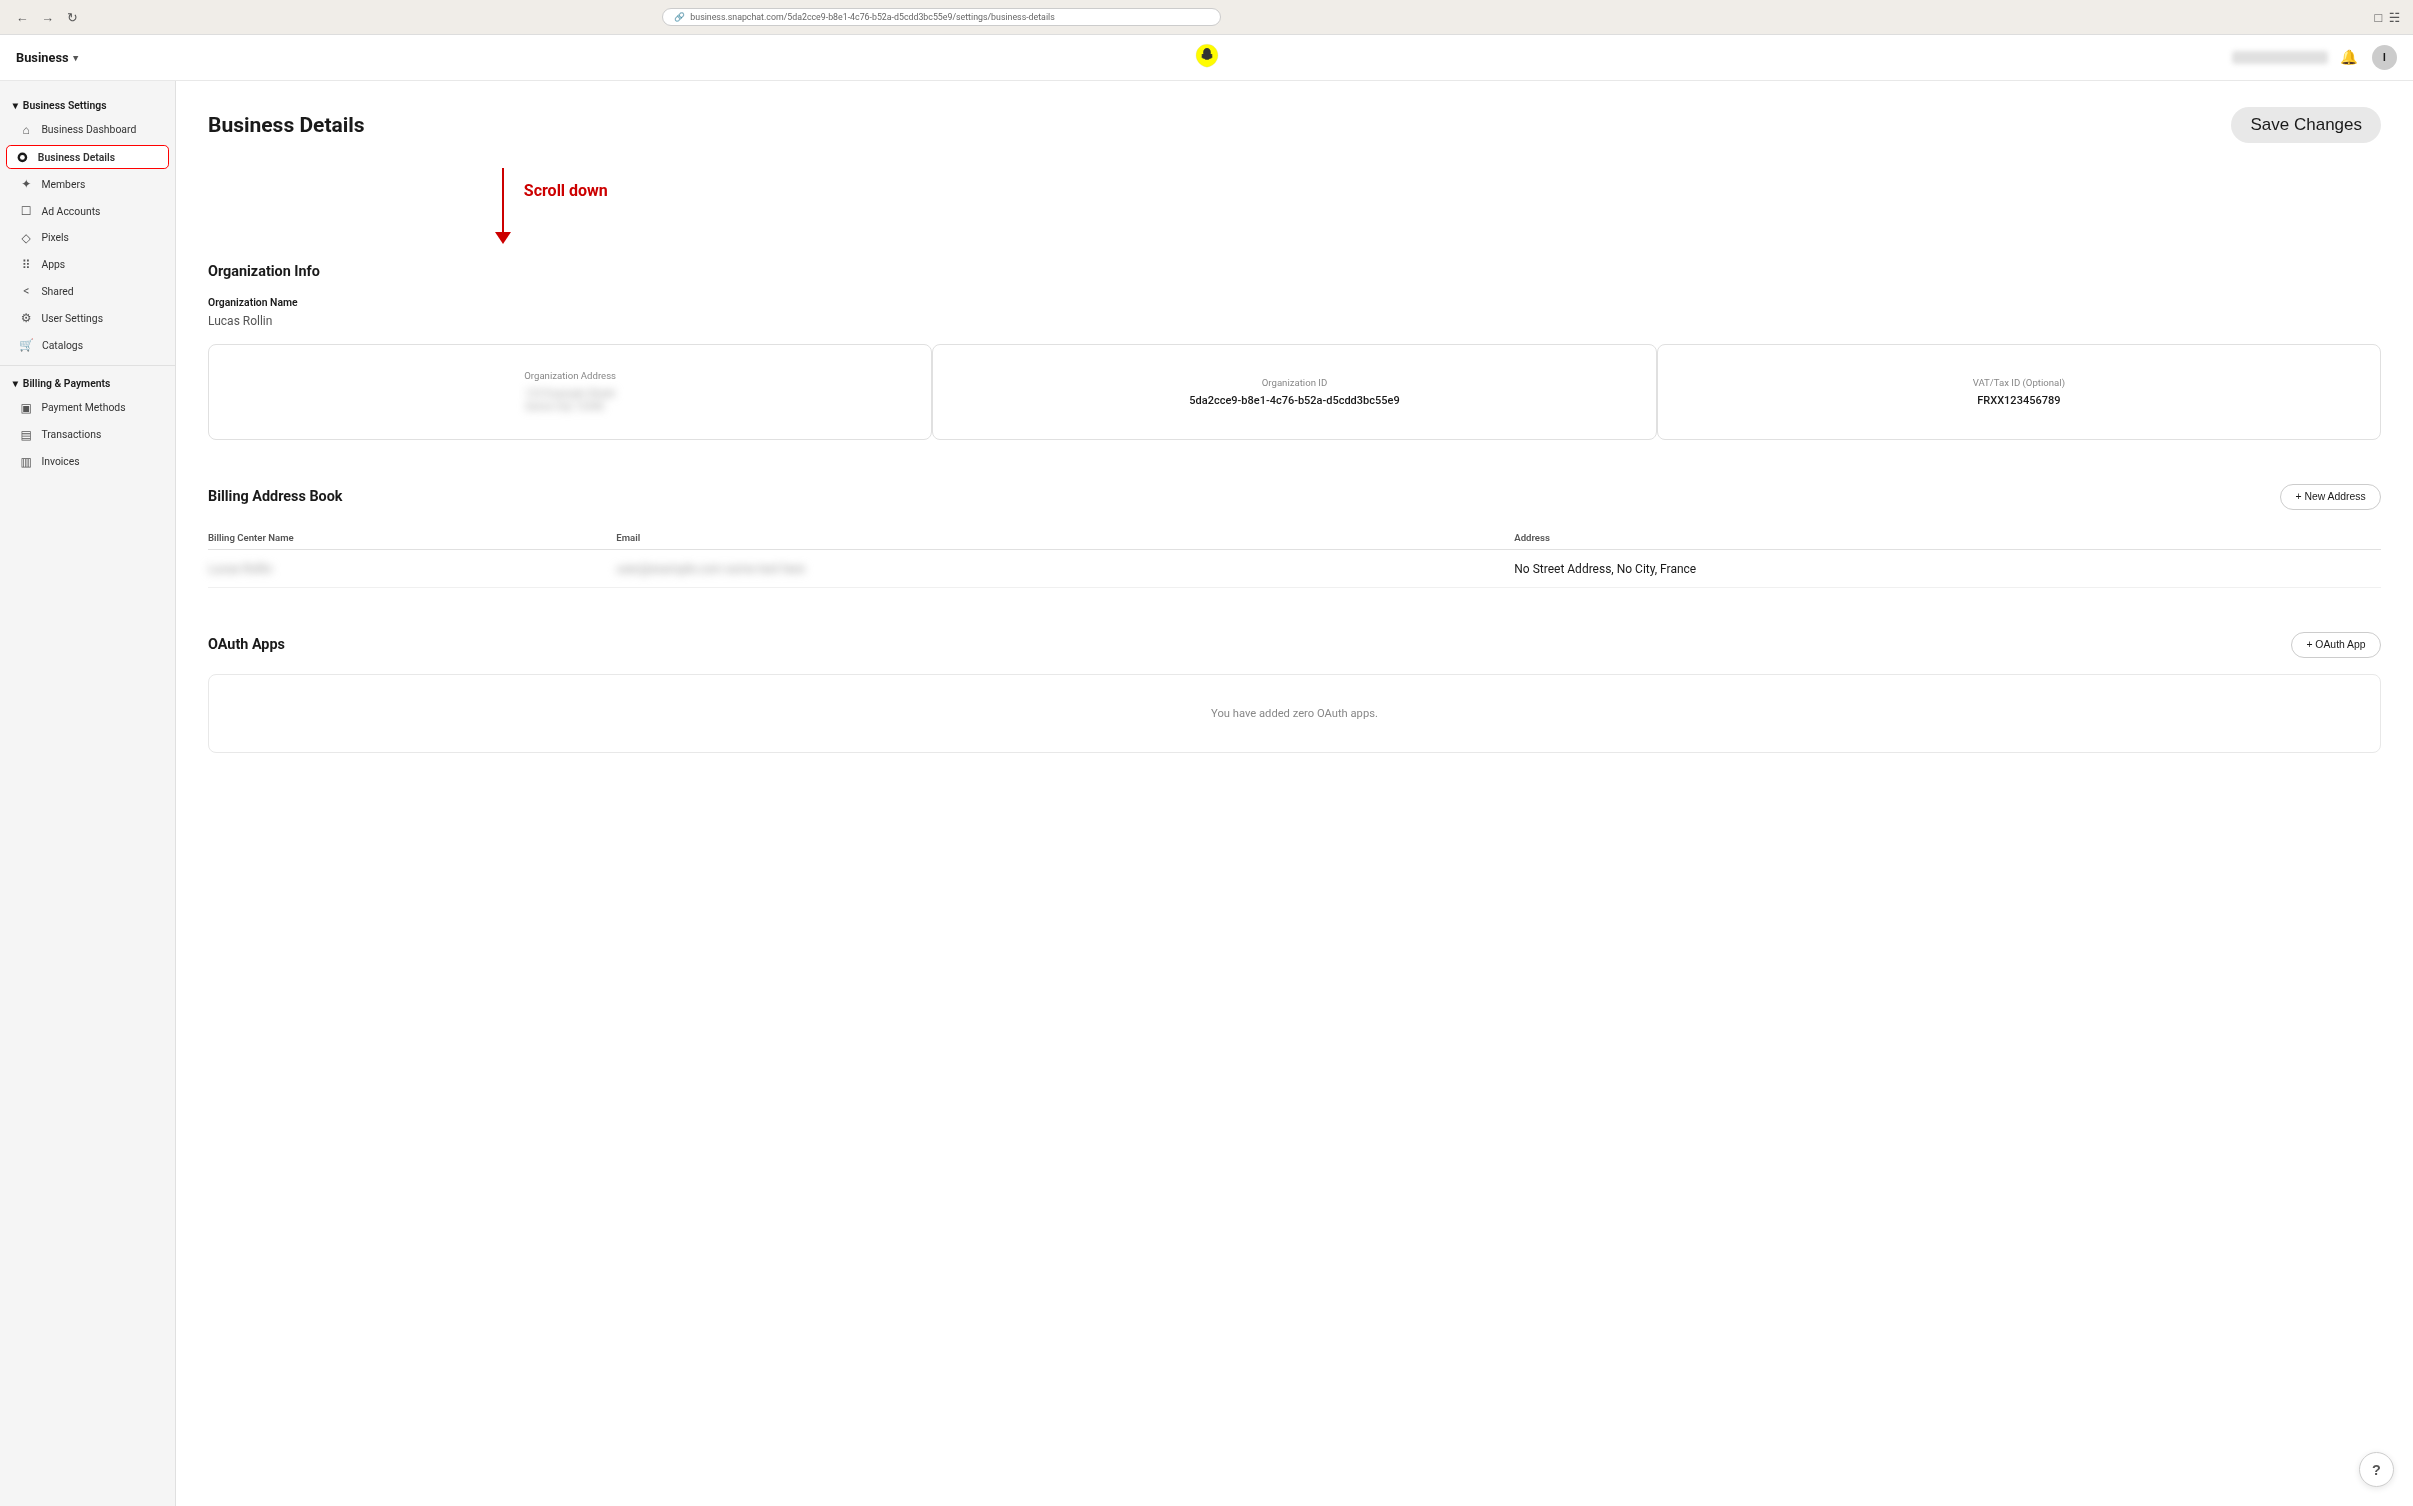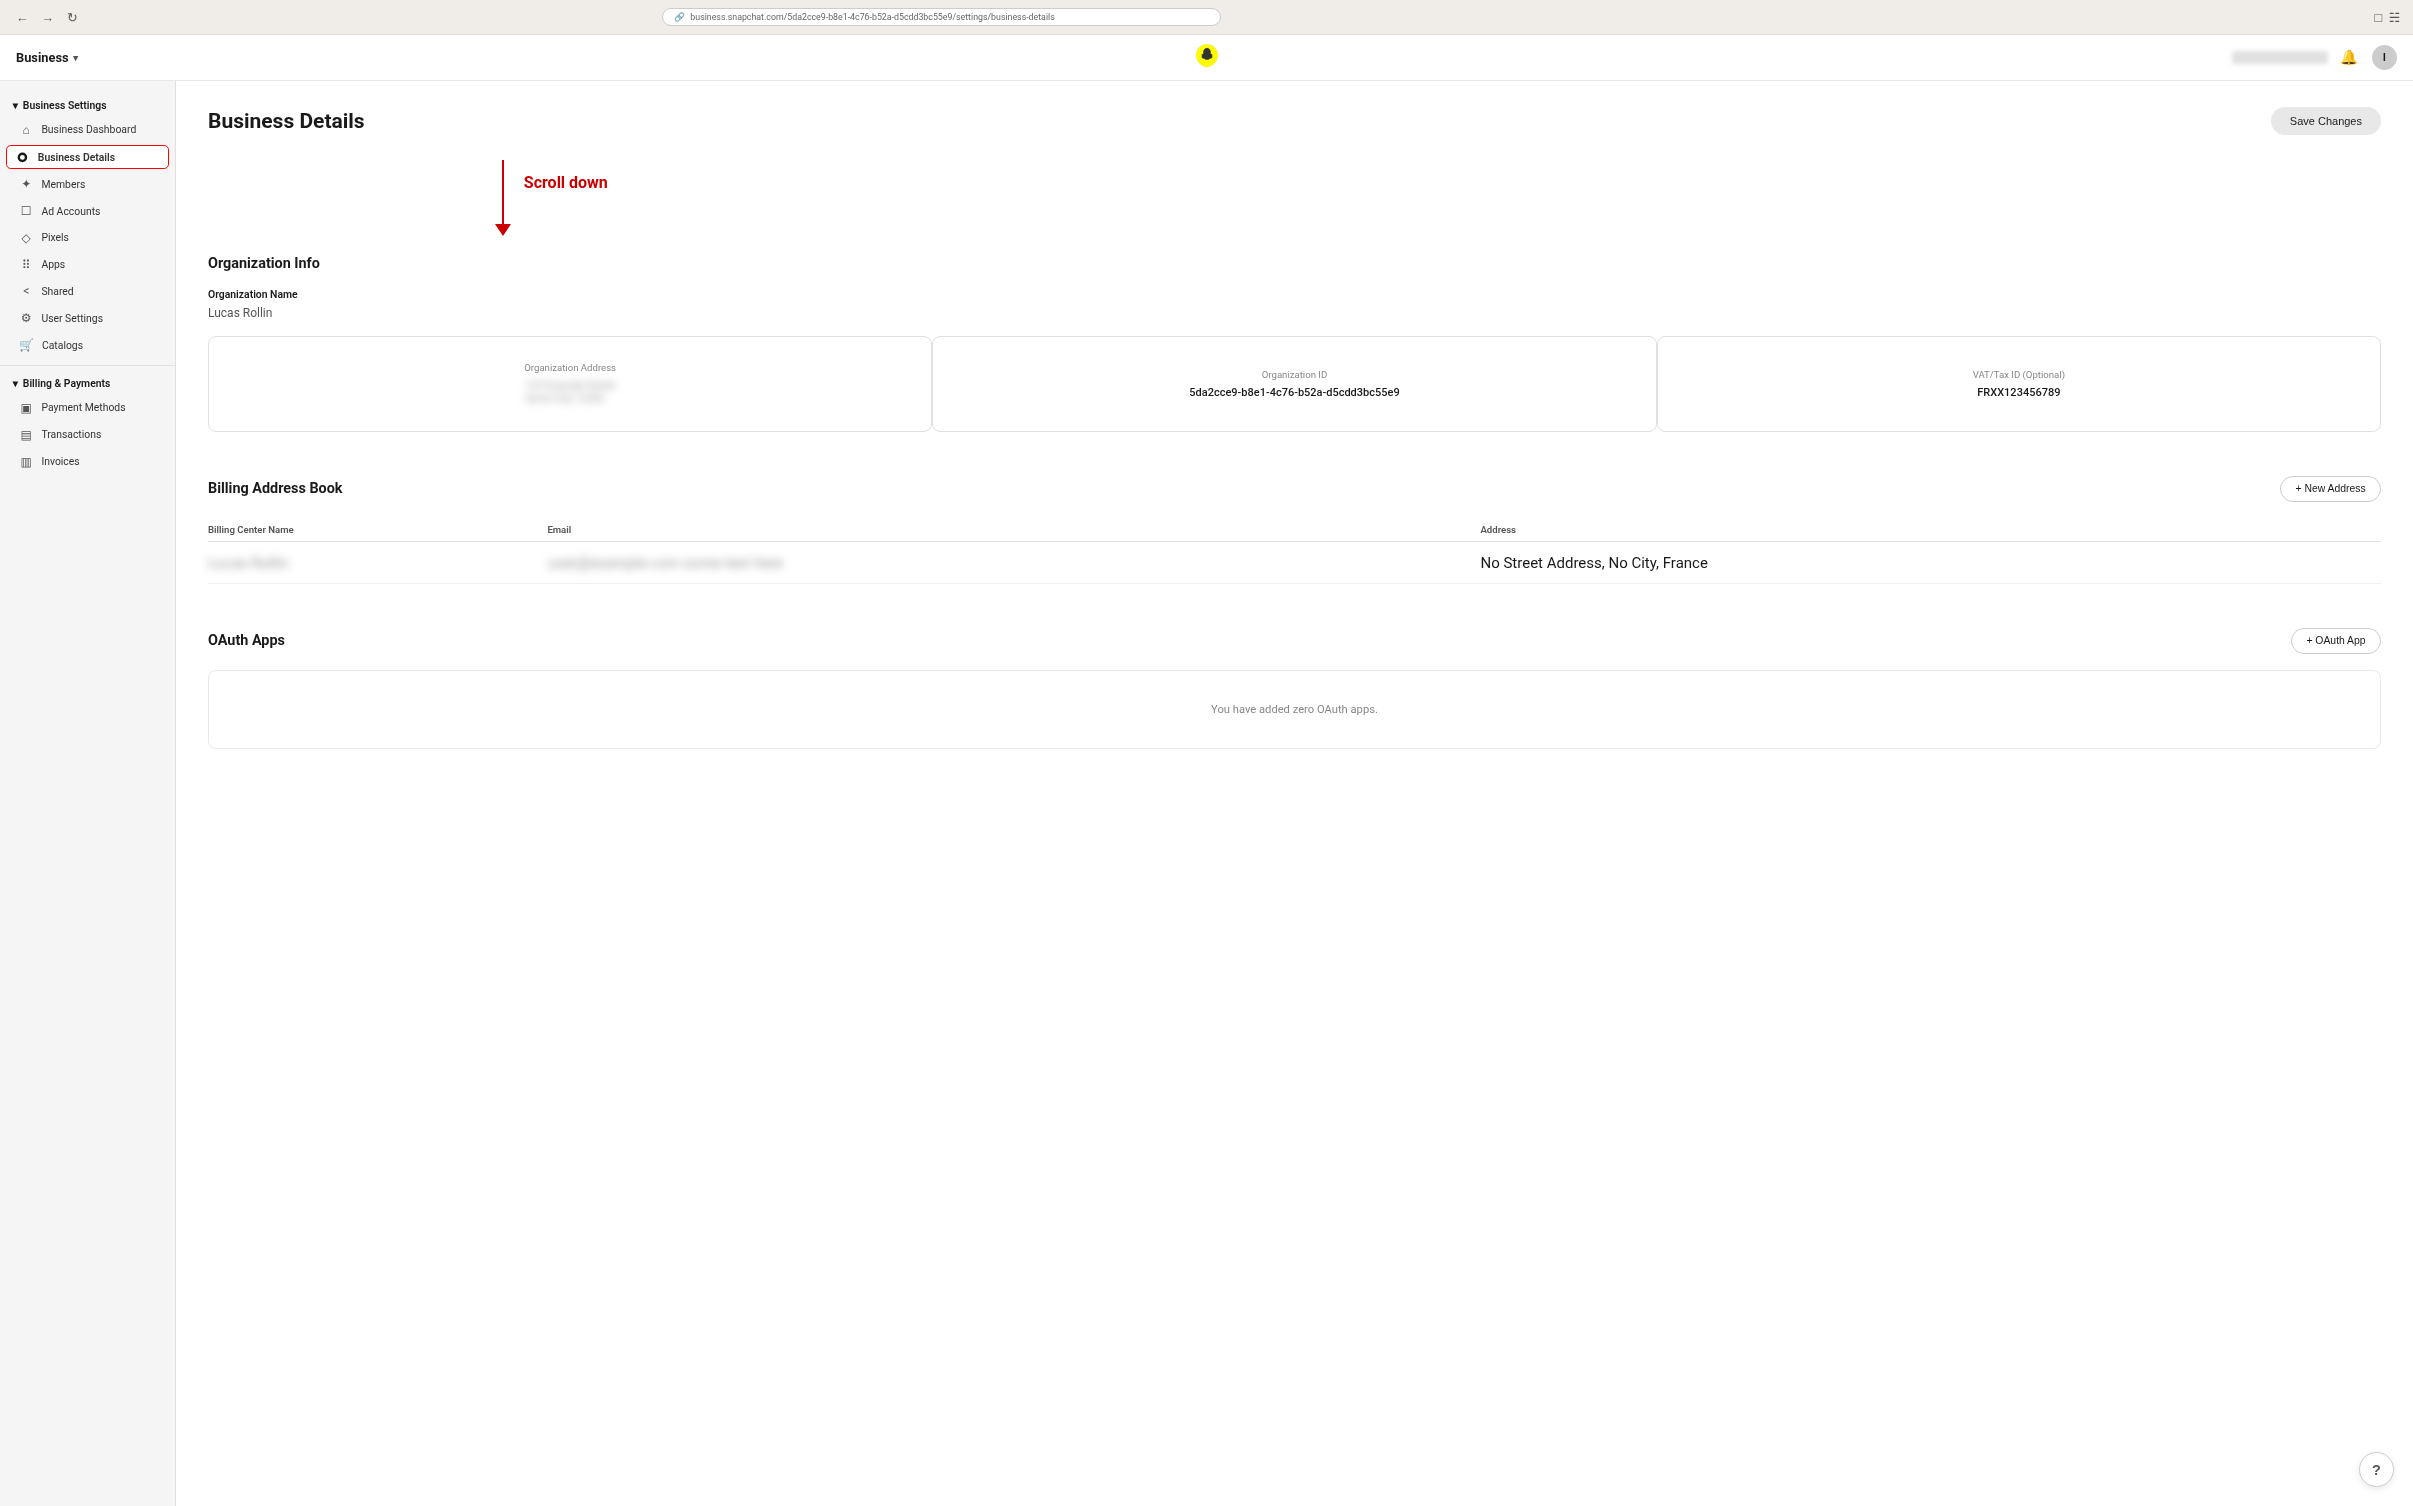--- a/index.html
+++ b/index.html
@@ -111,21 +111,21 @@
       align-items: center;
       justify-content: space-between;
       margin-bottom: 25.5px;
     }
     .page-title { font-size: 21px; font-weight: 700; }
     .save-btn {
       background: #e8e8e8;
       border: none;
       border-radius: 19px;
       padding: 8px 19px;
-      font-size: 11px;
+      font-size: 17px;
       font-weight: 500;
       cursor: pointer;
       color: #1a1a1a;
     }
 
     
     .scroll-annotation {
       display: flex;
       align-items: flex-start;
       gap: 12.8px;
@@ -200,21 +200,21 @@
     .billing-table th {
       text-align: left;
       font-size: 9.6px;
       font-weight: 600;
       color: #555;
       padding: 6.4px 0 6.4px 0;
       border-bottom: 0.8px solid #e0e0e0;
     }
     .billing-table td {
       padding: 11.2px 0;
-      font-size: 15px;
+      font-size: 12px;
       color: #1a1a1a;
       border-bottom: 0.8px solid #f0f0f0;
     }
     .billing-table th:last-child, .billing-table td:last-child { text-align: left; }
     .blurred-cell { filter: blur(4px); color: #999; }
 
     
     .empty-state {
       text-align: center;
       padding: 32px;

